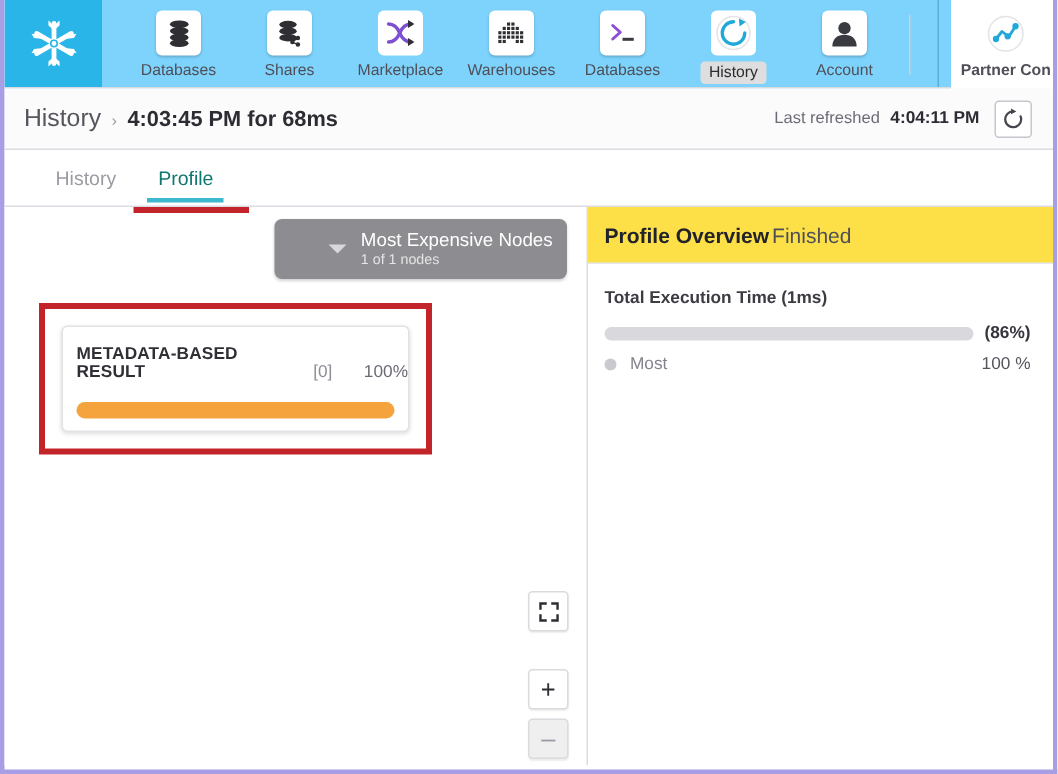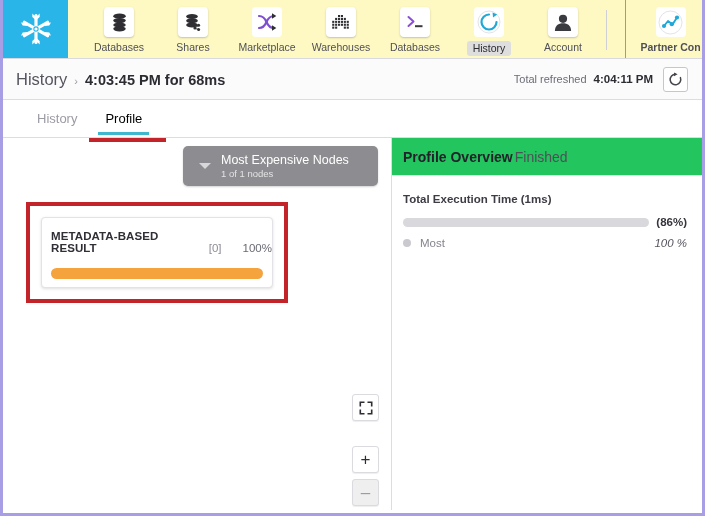--- a/index.html
+++ b/index.html
@@ -14,22 +14,22 @@
     width: 705px; height: 516px;
     background: #ffffff;
     border: 3px solid #a79ee6;
     border-top: none;
     overflow: hidden;
   }
 
   
   #topnav {
     position: absolute; left: 0; top: 0;
-    width: 699px; height: 59px;
-    background: #fef9c3;
+    width: 631px; height: 59px;
+    background: #7dd3fc;
     border-bottom: 1px solid #d9d9e0;
     display: flex; align-items: stretch;
   }
   #logo-cell {
     width: 65px; height: 58px;
     background: #29b5e8;
     display: flex; align-items: center; justify-content: center;
     flex: 0 0 65px;
   }
   #logo-cell svg { display:block; }
@@ -107,21 +107,21 @@
     background: #ffffff;
     border-bottom: 1px solid #dcdce2;
     display: flex; align-items: flex-end;
     padding-left: 20px;
   }
   .tab {
     height: 37px; display: flex; align-items: center;
     padding: 0 14px; font-size: 13px; color: #9b9ba4;
     cursor: pointer; position: relative;
   }
-  .tab.active { color: #000000; }
+  .tab.active { color: #0f766e; }
   .tab.active::after {
     content: ''; position: absolute; left: 7px; right: 7px; bottom: 2px;
     height: 3px; background: #3fb8cf;
   }
 
   
   #body-area {
     position: absolute; left: 0; top: 138px;
     width: 699px; height: 372px;
     background: #ffffff;
@@ -139,23 +139,24 @@
     width: 1px; height: 372px; background: #dcdce2;
   }
 
   
   #mex-panel {
     position: absolute; left: 180px; top: 8px;
     width: 195px; height: 40px;
     background: #8d8d91;
     border-radius: 5px;
     display: flex; align-items: center;
-    padding-left: 16px;
+    padding-left: 26px;
     cursor: pointer;
     box-shadow: 0 1px 2px rgba(0,0,0,0.18);
+    justify-content: center;
   }
   #mex-caret {
     width: 0; height: 0;
     border-left: 6px solid transparent;
     border-right: 6px solid transparent;
     border-top: 6px solid #d8d8da;
     margin-right: 10px; flex: 0 0 auto;
   }
   #mex-title { font-size: 12.5px; color: #ffffff; line-height: 14px; }
   #mex-sub { font-size: 9.5px; color: #e4e4e6; line-height: 13px; }
@@ -213,41 +214,41 @@
   #zoom-in { background: #ffffff; margin-bottom: 6px; font-size: 17px; color: #2d2d33; line-height: 1; }
   #zoom-out { background: #efefef; color: #9a9aa2; font-size: 17px; line-height: 1; }
 
   
   #profile-panel {
     position: absolute; left: 389px; top: 0;
     width: 310px; height: 372px;
     background: #ffffff;
   }
   #profile-header {
-    height: 38px; background: #22c55e;
+    height: 38px; background: #fde047;
     display: flex; align-items: center;
     padding-left: 11px;
     border-bottom: 1px solid #e3e7f0;
   }
   #profile-title { font-size: 14px; font-weight: bold; color: #22222a; }
   #profile-status { font-size: 14px; color: #4f4f58; margin-left: 2px; text-align: right; }
   #profile-body { padding: 17px 15px 0 11px; }
   #tet-label { font-size: 11.5px; font-weight: bold; color: #3c3c44; margin-bottom: 11px; }
   #tet-row { display: flex; align-items: center; }
   #tet-track {
     flex: 1 1 auto; height: 9px; background: #d8d8dd; border-radius: 5px;
   }
   #tet-pct { font-size: 11.5px; font-weight: bold; color: #35353d; margin-left: 7px; white-space: nowrap; }
   .legend-row { display: flex; align-items: center; margin-top: 9px; }
   .legend-dot {
     width: 8px; height: 8px; border-radius: 50%;
     background: #c9c9cf; margin-right: 9px; flex: 0 0 8px;
   }
   .legend-name { font-size: 11.5px; color: #84848e; }
-  .legend-val { font-size: 11.5px; color: #55555e; margin-left: auto; font-style: italic; }
+  .legend-val { font-size: 11.5px; color: #55555e; margin-left: auto; }
 </style>
 </head>
 <body>
 
 <div id="page">
 
   <div id="topnav">
 
     <div id="logo-cell">
       <svg width="34" height="34" viewBox="0 0 34 34">
@@ -398,21 +399,21 @@
     </div>
   </div>
 
   <div id="hist-bar">
     <div id="breadcrumb">
       <span id="crumb-root">History</span>
       <span id="crumb-caret">›</span>
       <span id="crumb-leaf">4:03:45 PM for 68ms</span>
     </div>
     <div id="refresh-group">
-      <span id="refresh-label">Total refreshed</span>
+      <span id="refresh-label">Last refreshed</span>
       <span id="refresh-time">4:04:11 PM</span>
       <div id="refresh-btn">
         <svg width="15" height="15" viewBox="0 0 15 15">
           <path d="M7.5 2.2 A5.3 5.3 0 1 0 12.4 5.6" stroke="#46464e" stroke-width="1.5" fill="none" stroke-linecap="round"></path>
           <path d="M6.0 0.4 L9.6 2.3 L6.0 4.2 Z" fill="#46464e"></path>
         </svg>
       </div>
     </div>
   </div>
 

